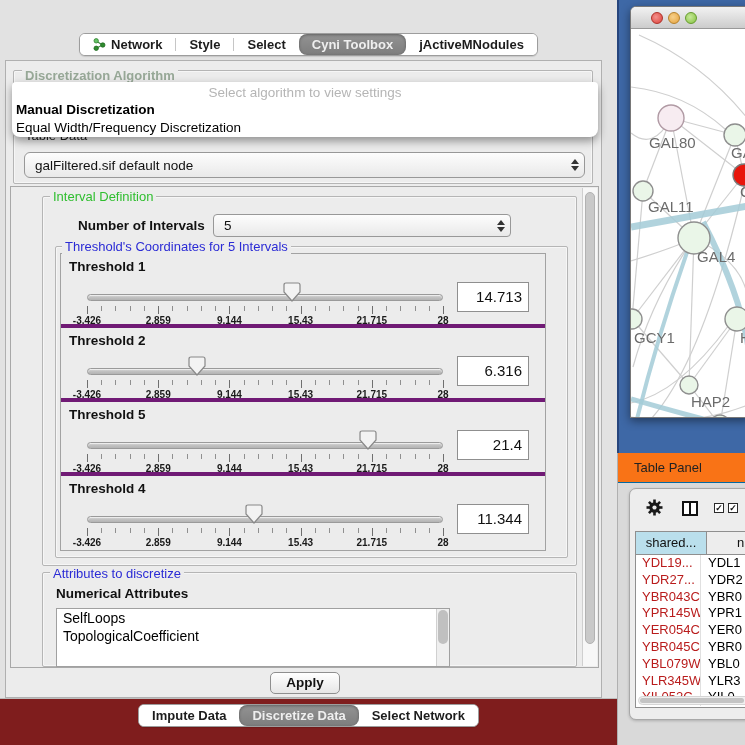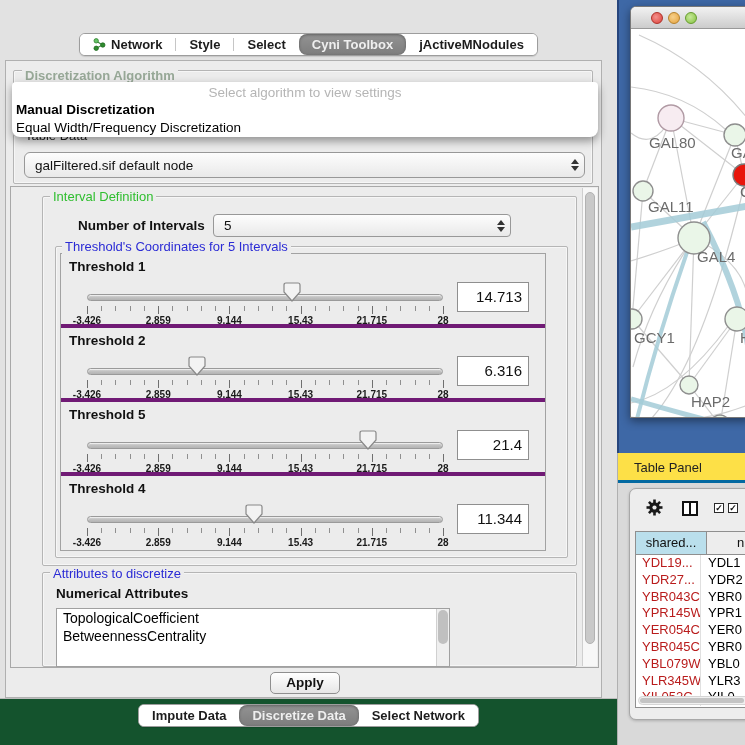--- a/index.html
+++ b/index.html
@@ -89,33 +89,33 @@
     border:1px solid #a0a0a0; z-index:3; overflow:hidden; }
   .attr-item { font-size:14px; line-height:18px; padding-left:6px; color:#000; }
   #attr-scroll { position:absolute; right:0; top:0; bottom:0; width:13px; background:#efefef; border-left:1px solid #d0d0d0; }
   #attr-thumb { position:absolute; left:1px; right:1px; top:1px; height:34px; background:#c0c0c0; border-radius:6px; }
 
   #apply-strip { position:absolute; left:6px; top:669px; width:595px; height:28px; background:#ececec; z-index:3; }
   #apply-btn { position:absolute; left:264px; top:3px; width:70px; height:22px;
     background:linear-gradient(#ffffff,#e6e6e6); border:1px solid #8f8f8f; border-radius:5px;
     font-size:13.5px; font-weight:600; text-align:center; line-height:20px; color:#111; }
 
-  #bottom-strip { position:absolute; left:0; top:698px; width:617px; height:47px; background:#14532d; border-top:1px solid #bdbdbd; }
+  #bottom-strip { position:absolute; left:0; top:698px; width:617px; height:47px; background:#7f1d1d; border-top:1px solid #bdbdbd; }
 
   
   #desktop { position:absolute; left:617px; top:0; width:128px; height:453px; background:#3e68a6; border-left:2px solid #26457c; }
   #netwin { position:absolute; left:11px; top:6px; width:120px; height:412px; background:#fff;
     border:1px solid #787878; border-radius:6px 0 0 0; box-shadow:0 3px 10px rgba(0,0,0,.45); overflow:hidden; }
   #nw-titlebar { position:absolute; left:0; top:0; right:0; height:22px;
     background:linear-gradient(#f2f2f2,#cccccc); border-bottom:1px solid #999; }
   .light { position:absolute; top:5px; width:12px; height:12px; border-radius:50%; }
   #netsvg { position:absolute; left:0; top:22px; }
 
   #tp-section { position:absolute; left:617px; top:453px; width:128px; height:292px; background:#d9d9d9; border-left:1px solid #b0b0b0; }
-  #tp-header { position:absolute; left:0; top:0; right:0; height:30px; background:#fde047; border-bottom:3px solid #0369a1; }
+  #tp-header { position:absolute; left:0; top:0; right:0; height:30px; background:#f97316; border-bottom:1px solid #0369a1; }
   #tp-header .t { position:absolute; left:16px; top:7px; font-size:13px; color:#222; }
   #tp-card { position:absolute; left:11px; top:35px; width:125px; height:232px; background:#ededed;
     border:1px solid #a8a8a8; border-radius:7px; box-shadow:0 1px 3px rgba(0,0,0,.2); }
   #gear-ic { position:absolute; left:15px; top:9px; }
   #cols-ic { position:absolute; left:52px; top:12px; width:16px; height:15px; border:2px solid #111; background:#fff; }
   #cols-ic::after { content:""; position:absolute; left:5px; top:0; width:2px; height:11px; background:#111; }
   .cb { position:absolute; top:14px; width:10px; height:10px; border:1.5px solid #2a2a2a; background:#fff;
     font-size:9px; line-height:8px; text-align:center; color:#111; font-weight:700; }
   #cb1 { left:84px; } #cb2 { left:98px; }
   #tp-table { position:absolute; left:5px; top:42px; width:125px; height:177px; background:#fff; border:1px solid #8f8f8f; overflow:hidden; }
@@ -373,22 +373,22 @@
           </div>
           <div class="th-value">11.344</div>
         </div>
       </div>
 
     <div id="attr-group" class="gbox"></div>
     <span id="attr-title" class="grouptitle">Attributes to discretize</span>
     <span id="num-label">Numerical Attributes</span>
     <div id="attr-list">
       <div id="attr-items">
+          <div class="attr-item">SelfLoops</div>
           <div class="attr-item">TopologicalCoefficient</div>
-          <div class="attr-item">BetweennessCentrality</div>
         </div>
       <div id="attr-scroll">
           <div id="attr-thumb"></div>
         </div>
     </div>
 
     <div id="apply-strip">
       <div id="apply-btn">Apply</div>
     </div>
 

